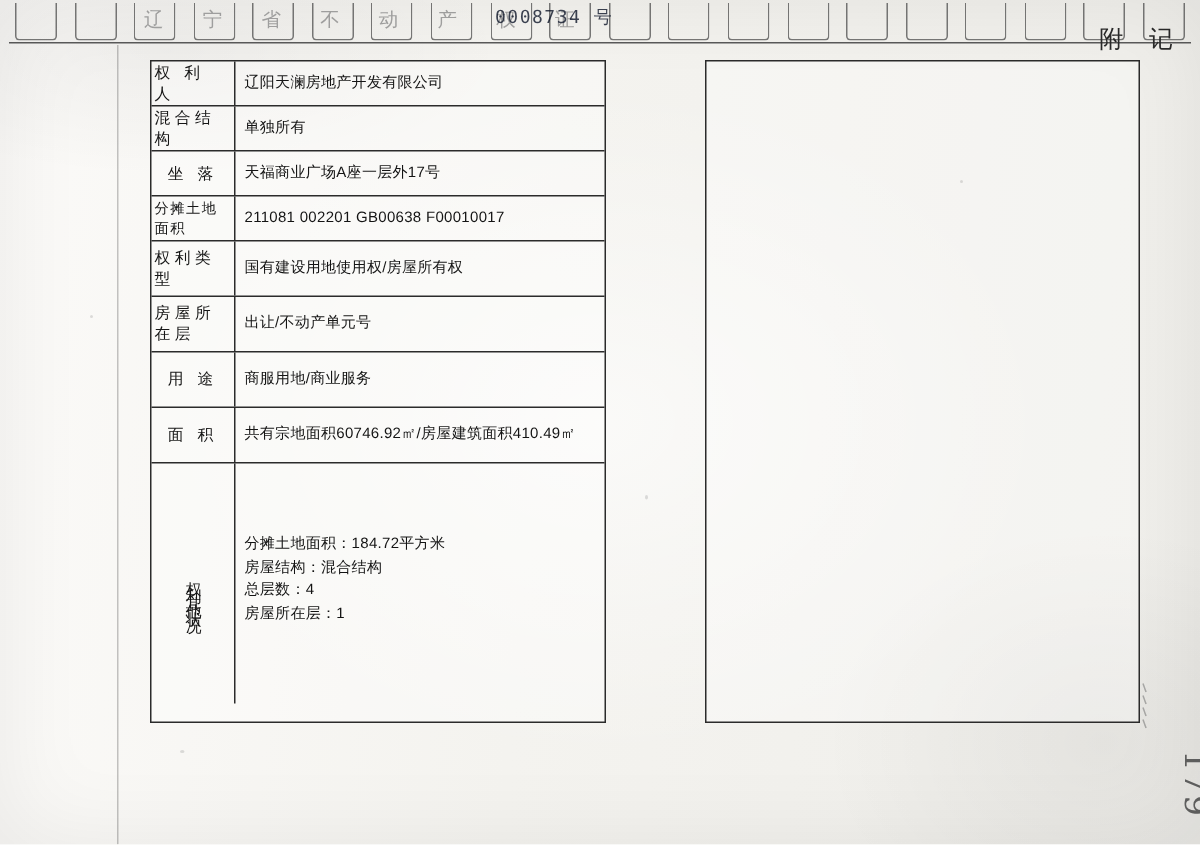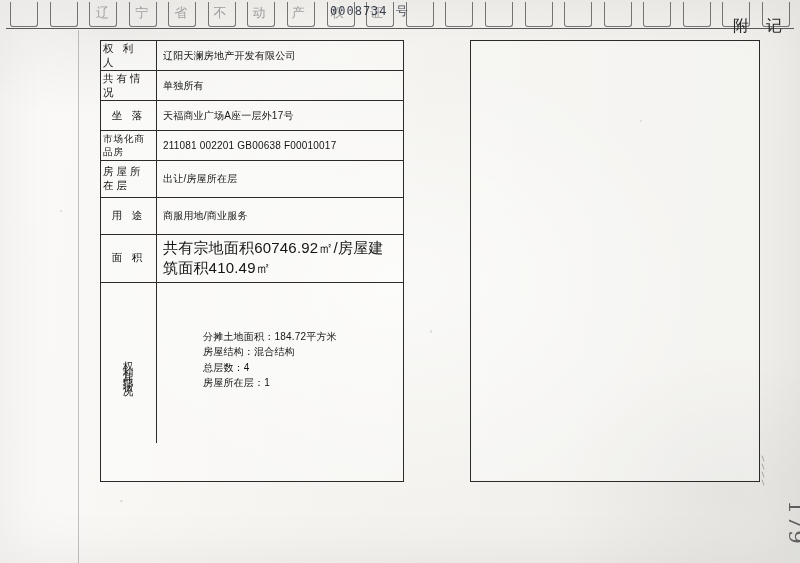--- a/index.html
+++ b/index.html
@@ -147,21 +147,20 @@
     align-items: center;
     justify-content: center;
     writing-mode: vertical-rl;
     letter-spacing: 5px;
     font-size: 10.5px;
     padding-top: 10px;
   }
   .trow.other .tvalue {
     align-items: flex-start;
     padding-top: 46px;
-    margin-left: 40px;
   }
   .other-lines {
     font-size: 10px;
     line-height: 1.55;
     color: #131313;
     white-space: pre-line;
   }
 
   
   .right-panel {
@@ -275,48 +274,52 @@
   <div class="left-rule"></div>
 
   <div class="table-wrap">
 
     <div class="trow">
       <div class="tlabel">权 利 人</div>
       <div class="tvalue">辽阳天澜房地产开发有限公司</div>
     </div>
 
     <div class="trow">
-      <div class="tlabel">共有情况</div>
+      <div class="tlabel">混合结构</div>
       <div class="tvalue">单独所有</div>
     </div>
 
     <div class="trow">
       <div class="tlabel">坐 落</div>
       <div class="tvalue">天福商业广场A座一层外17号</div>
     </div>
 
     <div class="trow">
-      <div class="tlabel" style="letter-spacing:1px;font-size:9.5px;">市场化商品房</div>
+      <div class="tlabel" style="letter-spacing:1px;font-size:9.5px;">分摊土地面积</div>
       <div class="tvalue">211081 002201 GB00638 F00010017</div>
     </div>
 
+    <div class="trow tall">
+      <div class="tlabel">权利类型</div>
+      <div class="tvalue">国有建设用地使用权/房屋所有权</div>
+    </div>
 
     <div class="trow tall">
       <div class="tlabel">房屋所在层</div>
-      <div class="tvalue">出让/房屋所在层</div>
+      <div class="tvalue">出让/不动产单元号</div>
     </div>
 
     <div class="trow tall">
       <div class="tlabel">用 途</div>
       <div class="tvalue">商服用地/商业服务</div>
     </div>
 
     <div class="trow tall">
       <div class="tlabel">面 积</div>
-      <div class="tvalue" style="font-size:15px;">共有宗地面积60746.92㎡/房屋建筑面积410.49㎡</div>
+      <div class="tvalue" style="font-size:10px;">共有宗地面积60746.92㎡/房屋建筑面积410.49㎡</div>
     </div>
 
 
     <div class="trow other">
       <div class="tlabel">权利其他状况</div>
       <div class="tvalue">
         <div class="other-lines">分摊土地面积：184.72平方米
 房屋结构：混合结构
 总层数：4
 房屋所在层：1</div>

